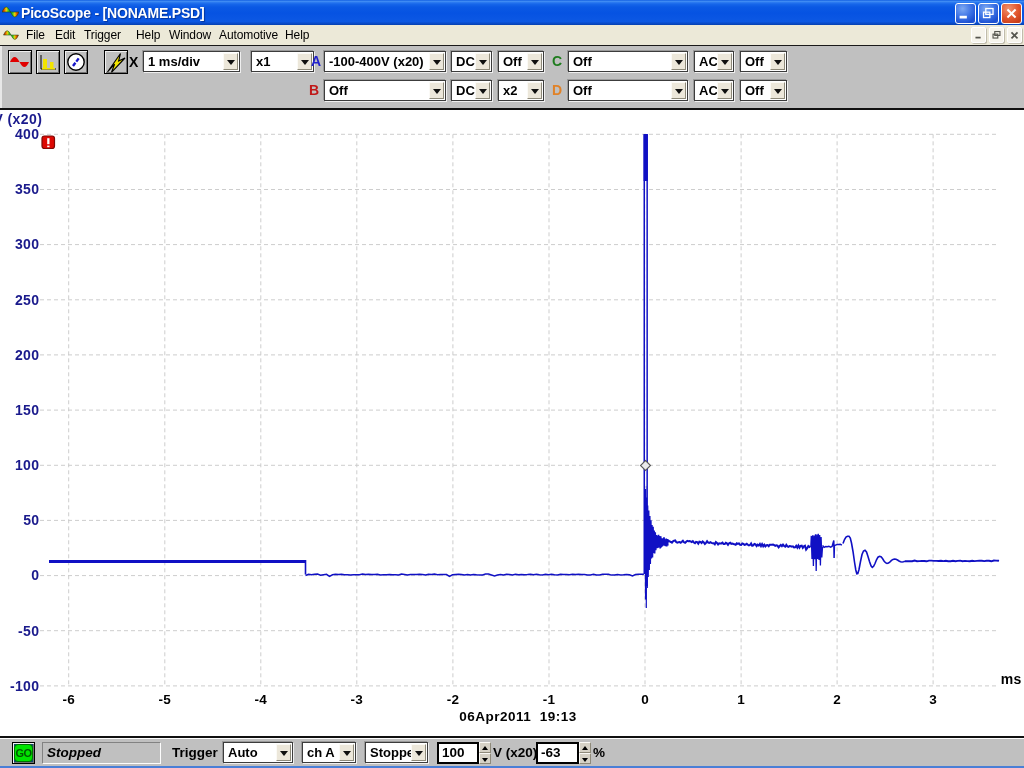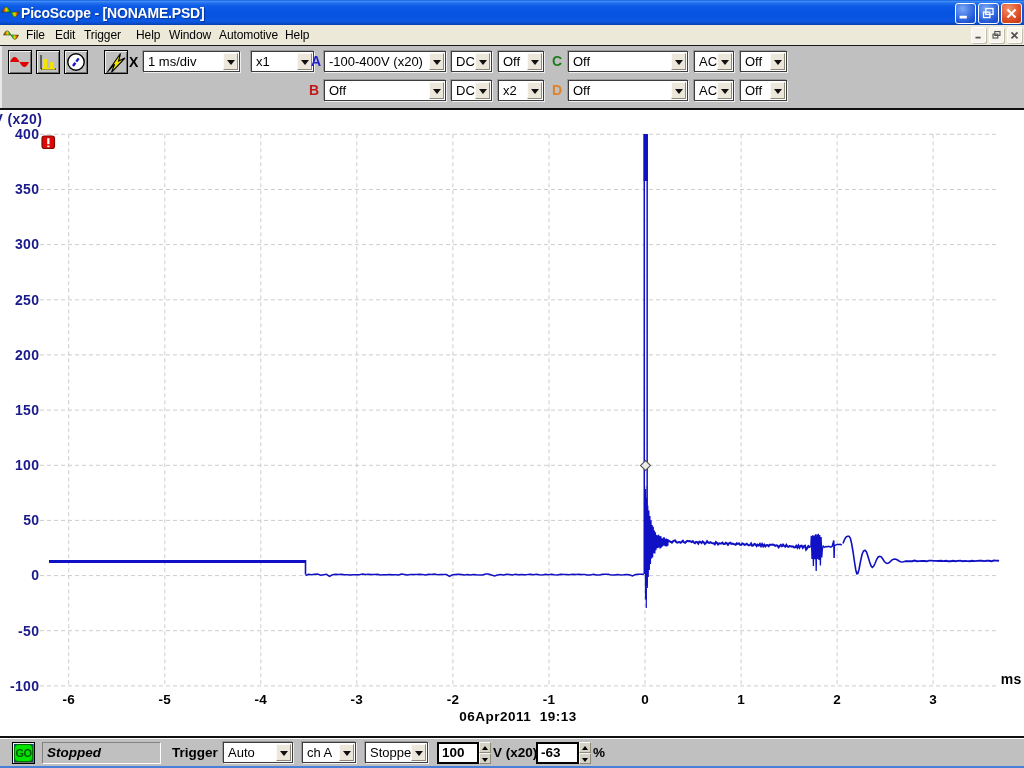--- a/index.html
+++ b/index.html
@@ -14,21 +14,21 @@
 
 #menubar{left:0;top:25px;width:1024px;height:21px;background:#ece9d8;border-bottom:1px solid #1a1a1a;text-align:center;}
 .mitem{position:absolute;top:3px;font-size:12px;color:#000;letter-spacing:-0.1px;}
 .mdibtn{position:absolute;top:2px;width:15px;height:16px;background:#f6f4ec;border:1px solid #fff;border-radius:2px;box-shadow:1px 1px 0 #c0bcac;}
 
 #toolbar{left:0;top:46px;width:1024px;height:62px;background:#c0c0c0;border-left:2px solid #e8e8e8;}
 #tbline{left:0;top:108px;width:1024px;height:2px;background:#101010;}
 .tbbtn{position:absolute;width:24px;height:24px;background:#c0c0c0;border:1px solid #000;box-shadow:inset 1px 1px 0 #f0f0f0,inset -1px -1px 0 #707070;}
 .lab{position:absolute;font-size:14px;font-weight:bold;}
 .combo{position:absolute;height:21px;background:#fff;border:1px solid #3c3c3c;box-shadow:-1px -1px 0 #9a9a9a,1px 1px 0 #efefef;}
-.combo .txt{position:absolute;left:4px;top:2px;font-size:13px;font-weight:normal;color:#000;white-space:nowrap;}
+.combo .txt{position:absolute;left:4px;top:2px;font-size:13px;font-weight:bold;color:#000;white-space:nowrap;}
 .combo .btn{position:absolute;right:1px;top:1px;bottom:1px;width:15px;background:#ece7da;border:1px solid;border-color:#fbfaf6 #8e8a7a #8e8a7a #fbfaf6;}
 .combo .btn:after{content:"";position:absolute;left:3px;top:6px;border-left:4px solid transparent;border-right:4px solid transparent;border-top:5px solid #101010;}
 
 #statusbar{left:0;top:738px;width:1024px;height:28px;background:#c0c0c0;border-top:1px solid #fdfdfd;}
 #blackline2{left:0;top:736px;width:1024px;height:2px;background:#101010;}
 #bottomline{left:0;top:766px;width:1024px;height:2px;background:#4a7fd6;}
 .spanel{position:absolute;top:3px;height:22px;border:1px solid;border-color:#828282 #fdfdfd #fdfdfd #828282;font-style:italic;}
 .sedit{position:absolute;top:3px;height:22px;background:#fff;border:2px solid #000;}
 .sedit .txt{position:absolute;left:3px;top:1px;font-size:13.5px;font-weight:bold;}
 .slab{position:absolute;font-size:13.5px;font-weight:bold;color:#000;}

